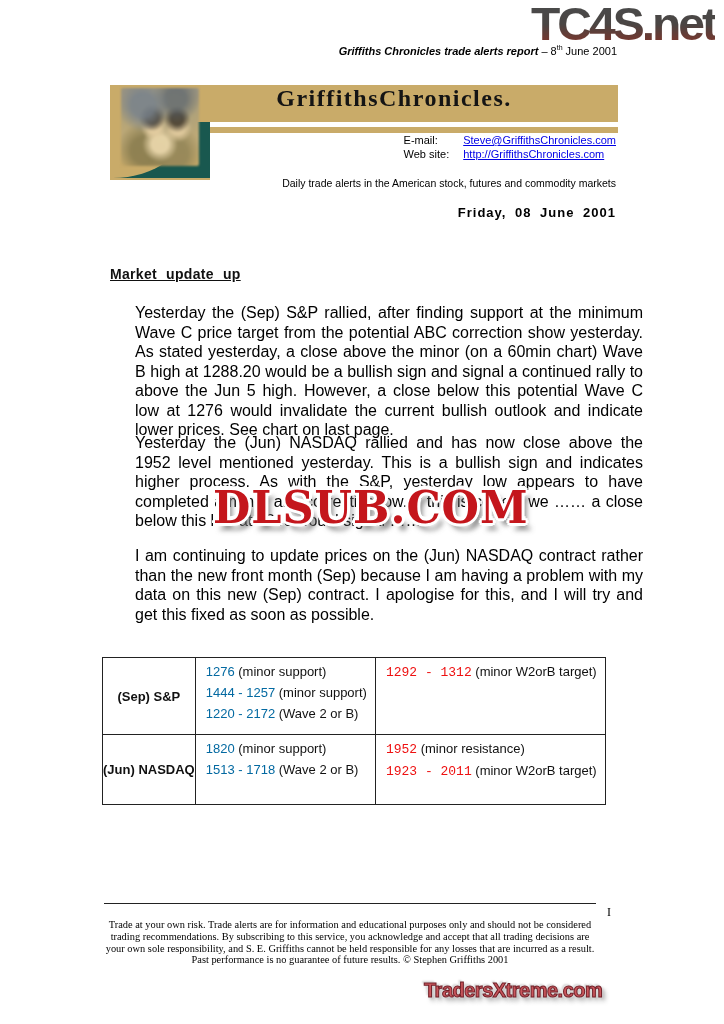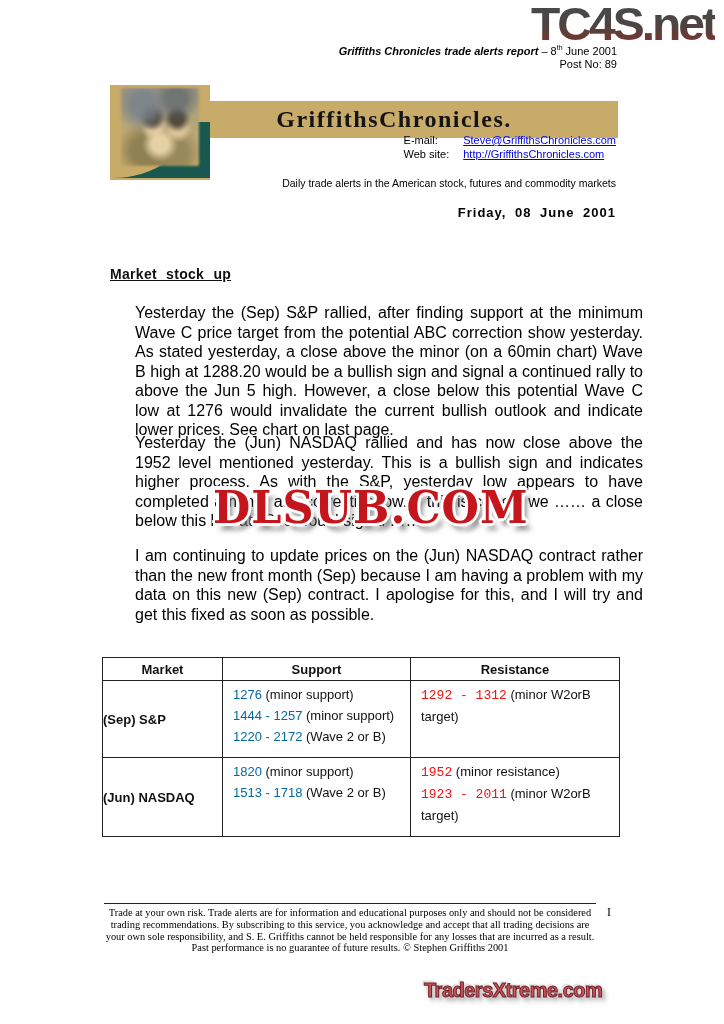--- a/index.html
+++ b/index.html
@@ -28,23 +28,23 @@
   .report-head {
     position:absolute; top:41px; right:107px;
     text-align:right; font-size:11px; line-height:13px; color:#000;
   }
   .report-head .b { font-weight:bold;font-style:italic; }
   .report-head sup { font-size:7px; }
 
   
   .masthead { position:absolute; left:110px; top:85px; width:508px; height:95px; }
   .mast-bar {
-    position:absolute; left:0; top:16px; width:508px; height:37px;
+    position:absolute; left:0; top:0; width:508px; height:37px;
     background:#c9ab69;
-    display:flex; align-items:center; justify-content:center;
+    display:flex; align-items:flex-start; justify-content:center;
   }
   .mast-title {
     font-family:"Liberation Serif", serif;
     font-weight:bold; font-size:24px; letter-spacing:1.5px; color:#141414;
     padding-left:60px;
   }
   .mast-underline {
     position:absolute; left:100px; right:0; top:42px; height:6px;
     background:#c9ab69;
   }
@@ -119,31 +119,31 @@
   }
 
   
   .levels { position:absolute; left:102px; top:657px; }
   table { border-collapse:collapse; }
   th, td { border:1px solid #222; font-size:13px; vertical-align:middle; }
   th { font-weight:bold; height:23px; text-align:center; }
   .col-market { width:120px; }
   .col-support { width:188px; }
   .col-resist { width:209px; }
-  td.market { font-weight:bold; }
+  td.market { text-align:center; font-weight:bold; }
   td.vals { vertical-align:top; padding:3px 8px 10px 10px; line-height:21px; }
   tr.r1 td { height:70px; }
   tr.r2 td { height:70px; }
   .num-blue { color:#0369a1; }
   .num-red { color:#ee1111;font-family:Liberation Mono, monospace; }
 
   
   .footer {
     position:absolute; left:104px; top:903px; width:492px;
-    border-top:1.5px solid #222; padding-top:3px;
+    border-top:1.5px solid #222; padding-top:15px;
     font-family:"Liberation Serif", serif; font-size:10.4px; line-height:11.8px;
     text-align:center; color:#000;
   }
   .page-marker {
     position:absolute; left:607px; top:905px;
     font-family:"Liberation Serif", serif; font-size:12px; color:#000;
   }
 
   
   .txtreme {
@@ -155,21 +155,20 @@
     white-space:nowrap;
   }
 </style>
 </head>
 <body>
 
 <div class="tc4s">TC4S.net</div>
 
 <div class="report-head">
   <div><span class="b">Griffiths Chronicles trade alerts report</span><span> – 8</span><sup>th</sup><span> June 2001</span></div>
-  <div>Post No: 89</div>
 </div>
 
 <div class="masthead">
   <div class="mast-bar">
     <span class="mast-title">GriffithsChronicles.</span>
   </div>
   <div class="mast-underline"></div>
   <div class="mast-left">
     <div class="teal-block"></div>
     <div class="teal-curve"></div>
@@ -181,36 +180,31 @@
   <span class="lbl">E-mail:</span>
   <a>Steve@GriffithsChronicles.com</a>
   <span class="lbl">Web site:</span>
   <a>http://GriffithsChronicles.com</a>
 </div>
 
 <div class="tagline">Daily trade alerts in the American stock, futures and commodity markets</div>
 
 <div class="dateline">Friday, 08 June 2001</div>
 
-<div class="roundup-heading">Market stock up</div>
+<div class="roundup-heading">Market update up</div>
 
 <div class="para p1">Yesterday the (Sep) S&amp;P rallied, after finding support at the minimum Wave C price target from the potential ABC correction show yesterday. As stated yesterday, a close above the minor (on a 60min chart) Wave B high at 1288.20 would be a bullish sign and signal a continued rally to above the Jun 5 high. However, a close below this potential Wave C low at 1276 would invalidate the current bullish outlook and indicate lower prices. See chart on last page.</div>
 <div class="para p2">Yesterday the (Jun) NASDAQ rallied and has now close above the 1952 level mentioned yesterday. This is a bullish sign and indicates higher process. As with the S&amp;P, yesterday low appears to have completed a minor abc corrective low. If this is correct we …… a close below this low at 1890 would signal ……</div>
 <div class="para p3">I am continuing to update prices on the (Jun) NASDAQ contract rather than the new front month (Sep) because I am having a problem with my data on this new (Sep) contract. I apologise for this, and I will try and get this fixed as soon as possible.</div>
 
 <div class="dlsub">DLSUB.COM</div>
 
 <div class="levels">
   <table>
     <tbody>
-        <tr>
-      <th class="col-market">Market</th>
-      <th class="col-support">Support</th>
-      <th class="col-resist">Resistance</th>
-    </tr>
     <tr class="r1">
       <td class="market">(Sep) S&amp;P</td>
       <td class="vals">
         <div><span class="num-blue">1276</span><span> (minor support)</span></div>
         <div><span class="num-blue">1444 - 1257</span><span> (minor support)</span></div>
         <div><span class="num-blue">1220 - 2172</span><span> (Wave 2 or B)</span></div>
       </td>
       <td class="vals">
         <div><span class="num-red">1292 - 1312</span><span>  (minor W2orB target)</span></div>
       </td>

